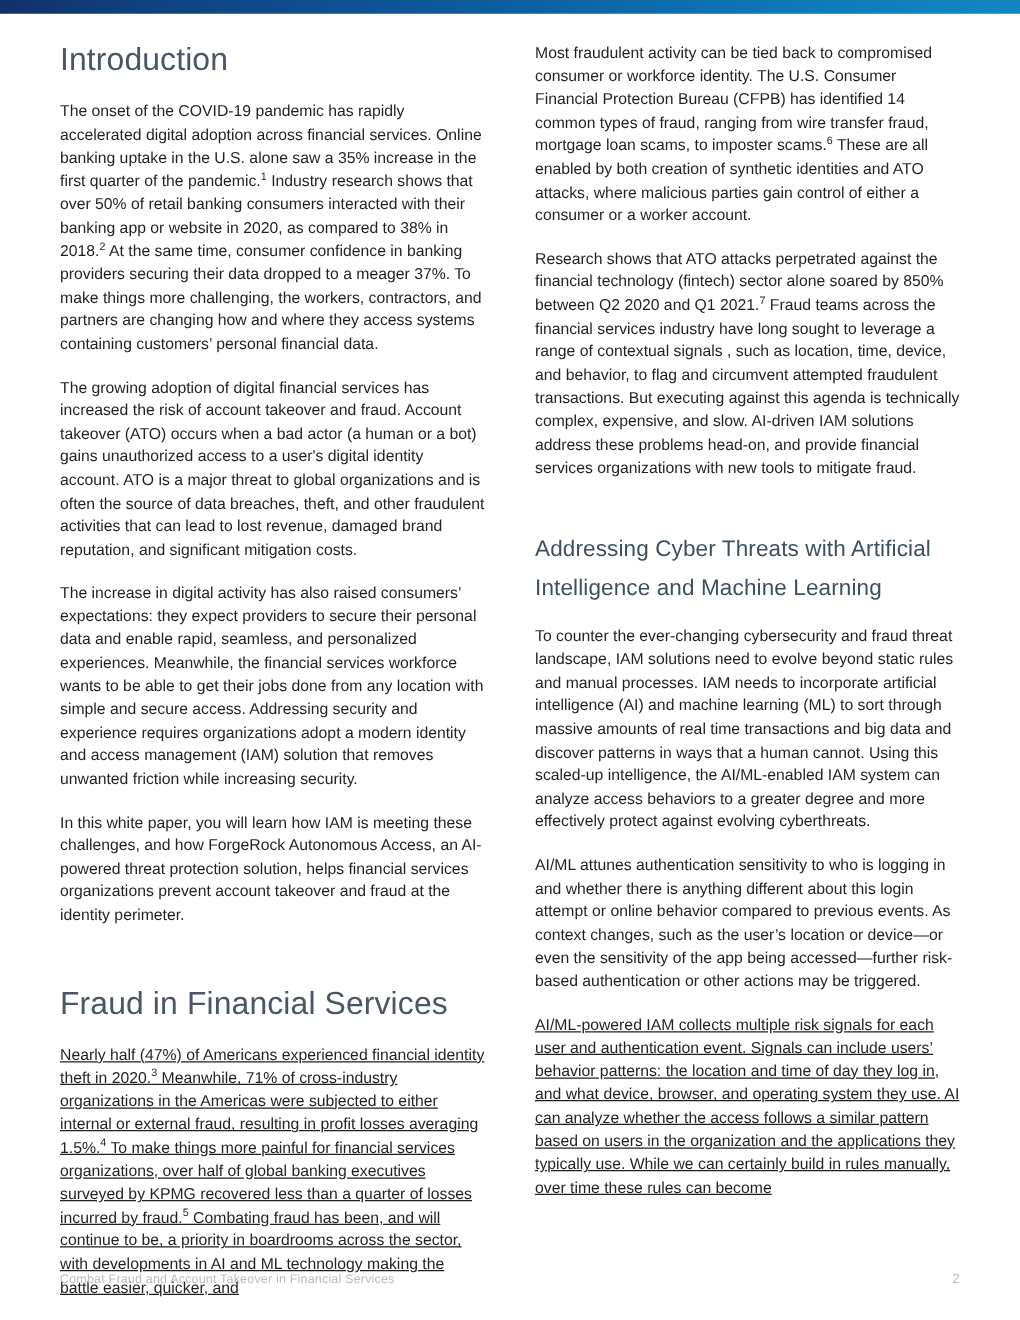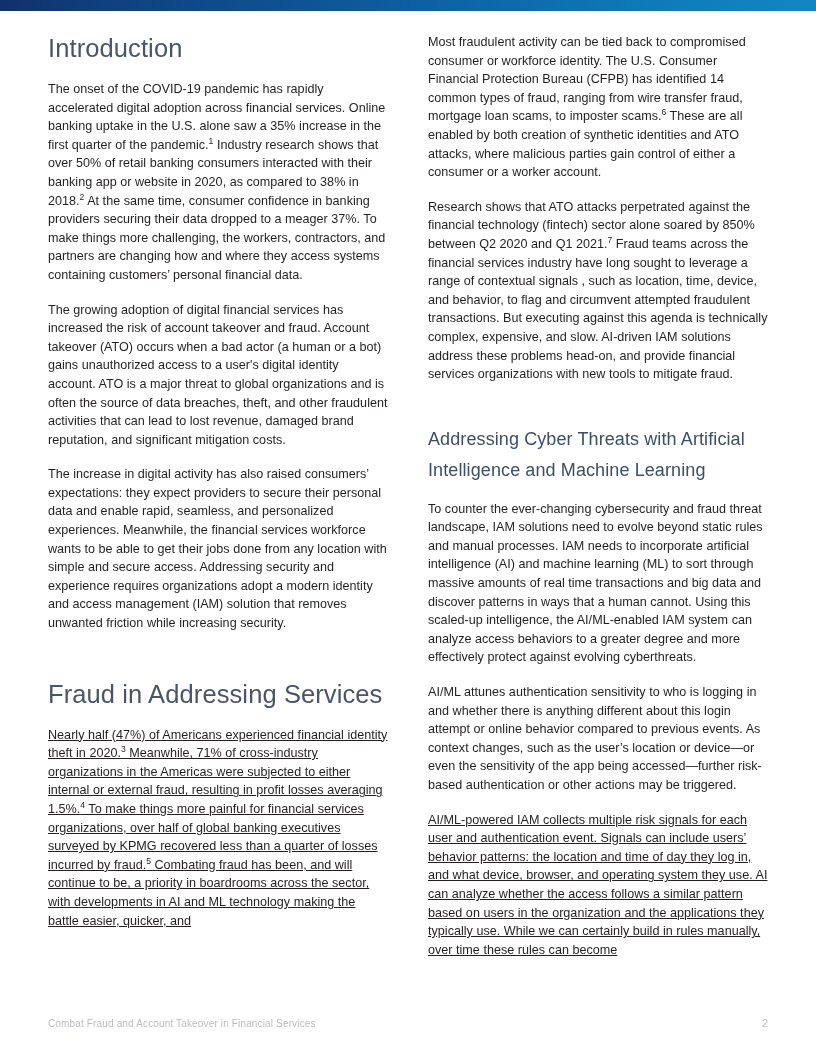--- a/index.html
+++ b/index.html
@@ -134,24 +134,25 @@
     <div class="column">
 
       <h1 class="section-title">Introduction</h1>
 
       <p class="body-text"><span>The onset of the COVID-19 pandemic has rapidly accelerated digital adoption across financial services. Online banking uptake in the U.S. alone saw a 35% increase in the first quarter of the pandemic.</span><sup>1</sup><span> Industry research shows that over 50% of retail banking consumers interacted with their banking app or website in 2020, as compared to 38% in 2018.</span><sup>2</sup><span> At the same time, consumer confidence in banking providers securing their data dropped to a meager 37%. To make things more challenging, the workers, contractors, and partners are changing how and where they access systems containing customers’ personal financial data.</span></p>
 
       <p class="body-text">The growing adoption of digital financial services has increased the risk of account takeover and fraud. Account takeover (ATO) occurs when a bad actor (a human or a bot) gains unauthorized access to a user's digital identity account. ATO is a major threat to global organizations and is often the source of data breaches, theft, and other fraudulent activities that can lead to lost revenue, damaged brand reputation, and significant mitigation costs.</p>
 
       <p class="body-text">The increase in digital activity has also raised consumers’ expectations: they expect providers to secure their personal data and enable rapid, seamless, and personalized experiences. Meanwhile, the financial services workforce wants to be able to get their jobs done from any location with simple and secure access. Addressing security and experience requires organizations adopt a modern identity and access management (IAM) solution that removes unwanted friction while increasing security.</p>
 
+      <p class="body-text">In this white paper, you will learn how IAM is meeting these challenges, and how ForgeRock Autonomous Access, an AI-powered threat protection solution, helps financial services organizations prevent account takeover and fraud at the identity perimeter.</p>
 
       <div class="gap-before-heading-lg"></div>
 
-      <h1 class="section-title">Fraud in Addressing Services</h1>
+      <h1 class="section-title">Fraud in Financial Services</h1>
 
       <p class="body-text"><span>Nearly half (47%) of Americans experienced financial identity theft in 2020.</span><sup>3</sup><span> Meanwhile, 71% of cross-industry organizations in the Americas were subjected to either internal or external fraud, resulting in profit losses averaging 1.5%.</span><sup>4</sup><span> To make things more painful for financial services organizations, over half of global banking executives surveyed by KPMG recovered less than a quarter of losses incurred by fraud.</span><sup>5</sup><span> Combating fraud has been, and will continue to be, a priority in boardrooms across the sector, with developments in AI and ML technology making the battle easier, quicker, and</span></p>
 
     </div>
 
     <div class="column">
 
 
       <p class="body-text"><span>Most fraudulent activity can be tied back to compromised consumer or workforce identity. The U.S. Consumer Financial Protection Bureau (CFPB) has identified 14 common types of fraud, ranging from wire transfer fraud, mortgage loan scams, to imposter scams.</span><sup>6</sup><span> These are all enabled by both creation of synthetic identities and ATO attacks, where malicious parties gain control of either a consumer or a worker account.</span></p>
 

